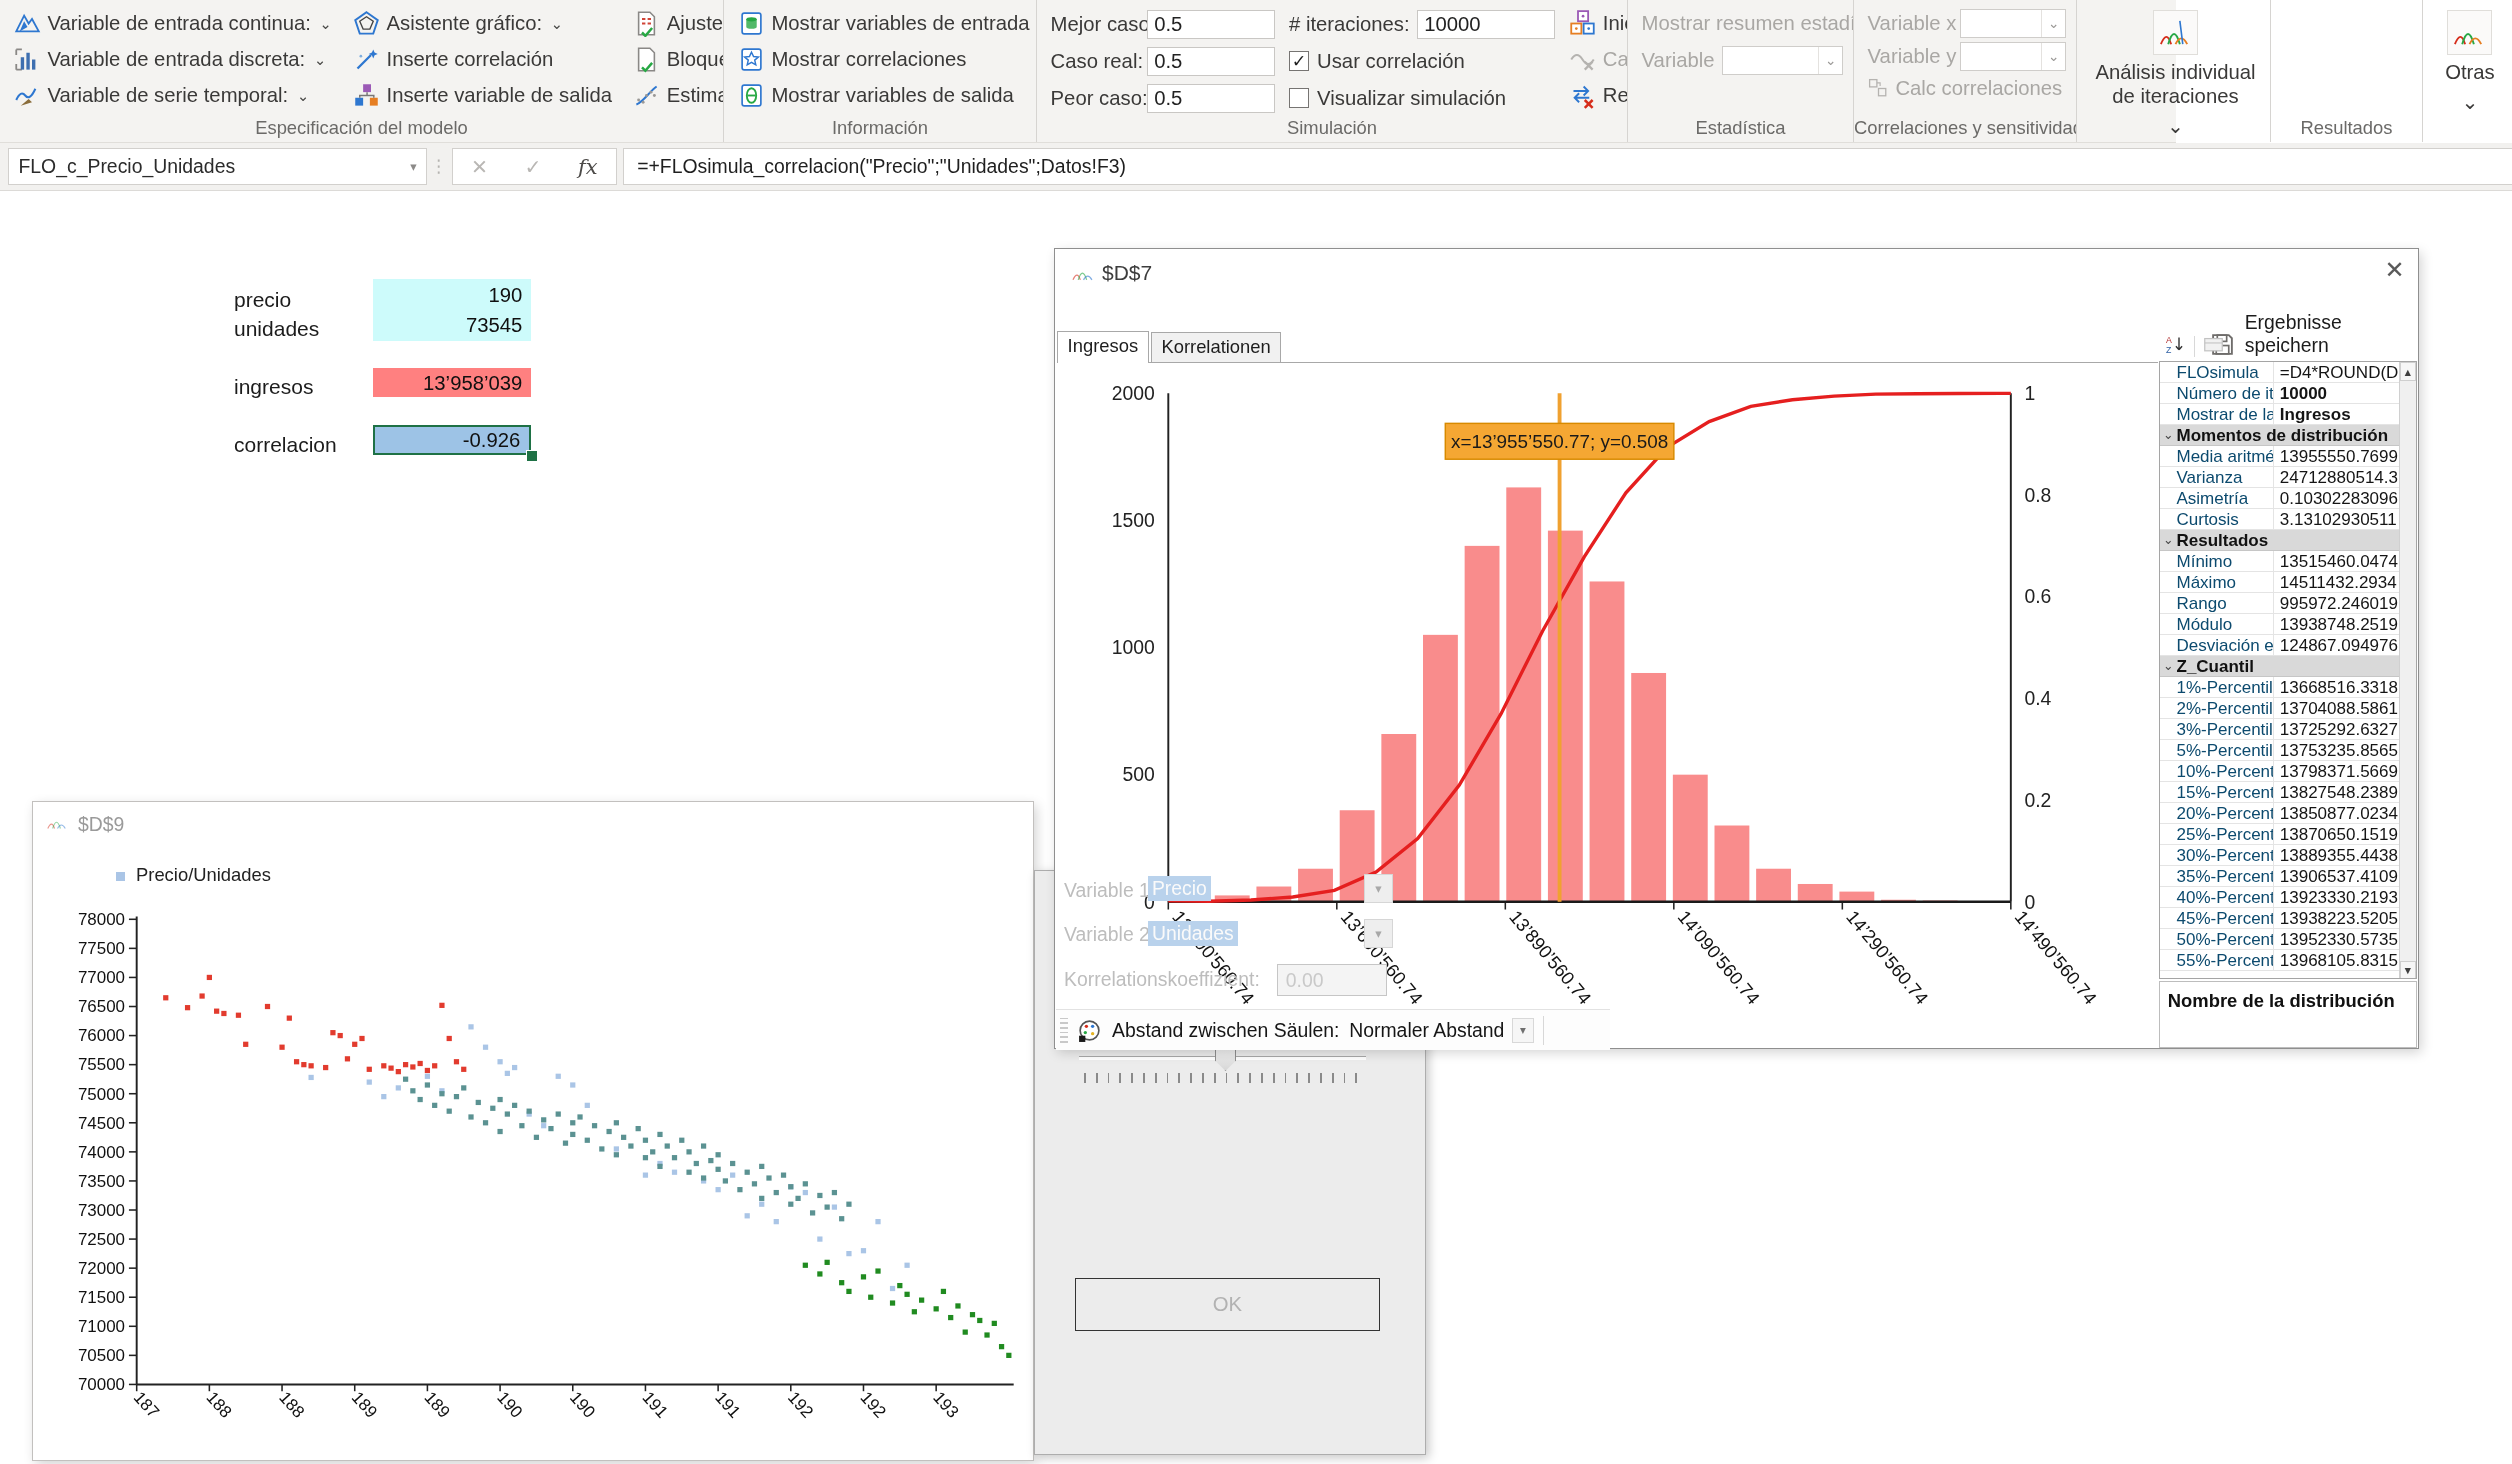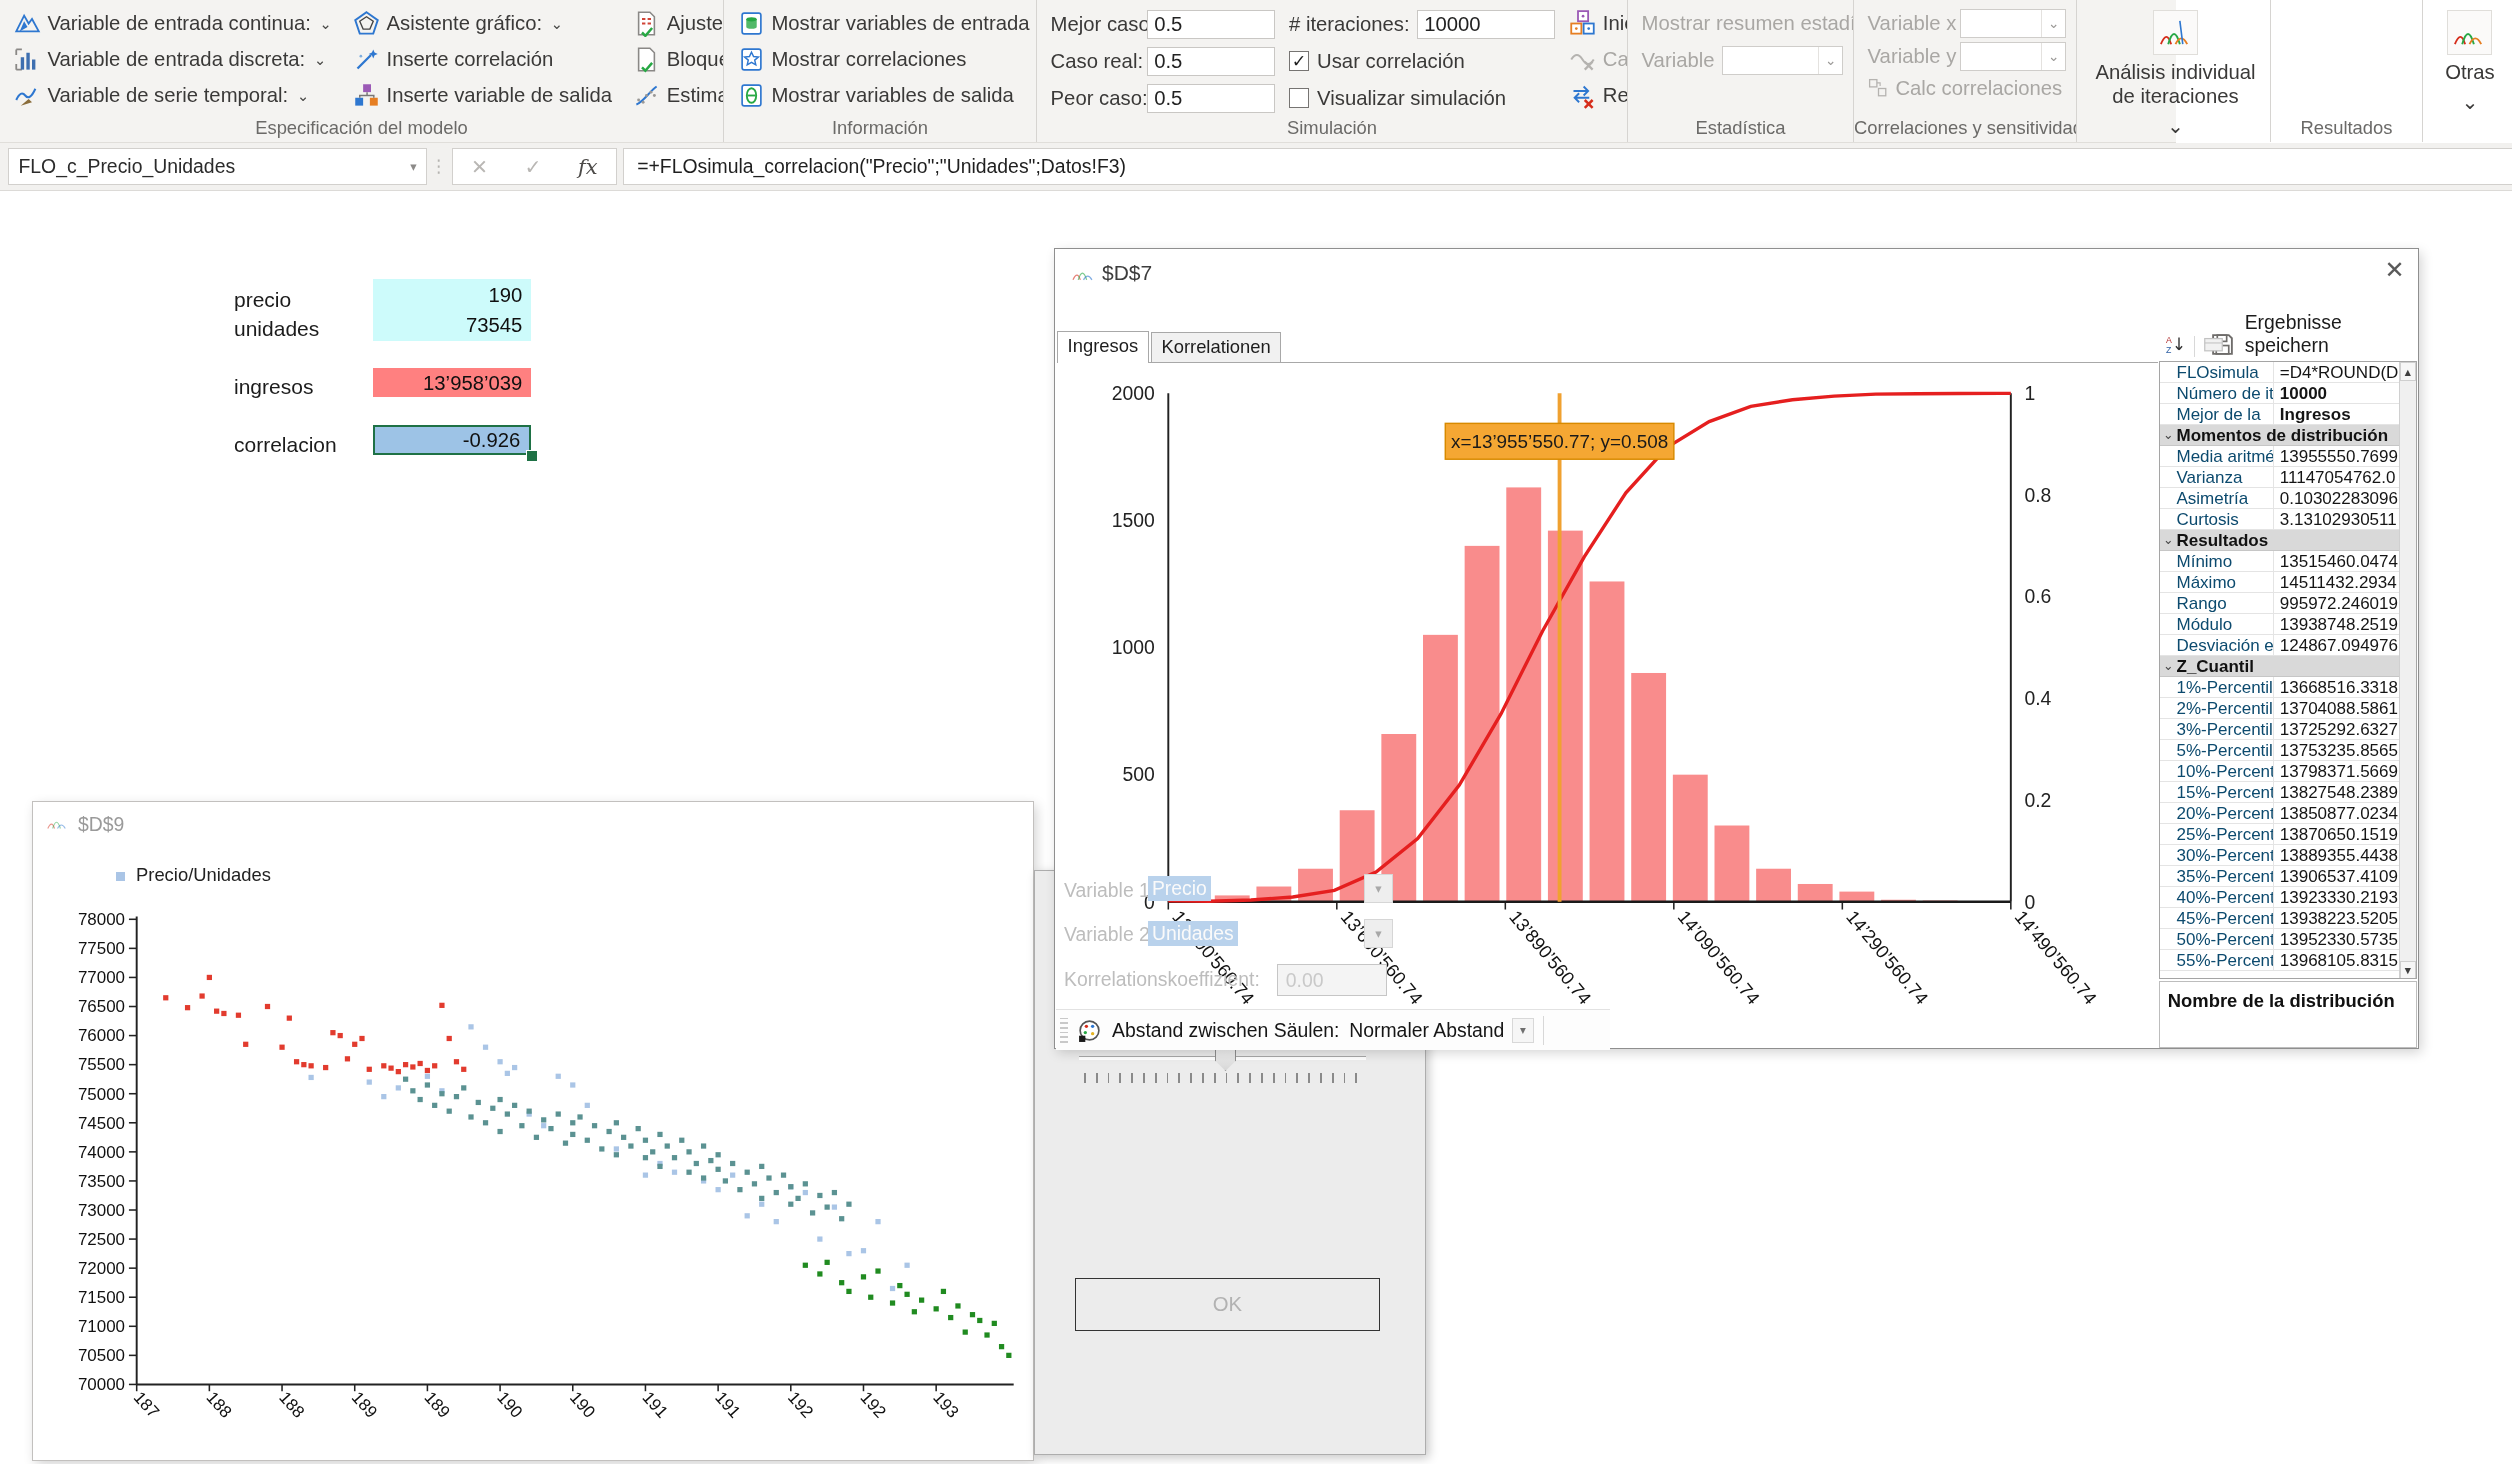--- a/index.html
+++ b/index.html
@@ -749,34 +749,34 @@
         <div id="statrows" style="position:absolute;left:0;top:0;right:17.4px;">
             <div class="srow">
               <span class="sn">FLOsimula</span>
               <span class="sv">=D4*ROUND(D</span>
             </div>
             <div class="srow">
               <span class="sn">Número de it</span>
               <span class="sv b">10000</span>
             </div>
             <div class="srow">
-              <span class="sn">Mejor de la</span>
+              <span class="sn">Mostrar de la</span>
               <span class="sv b">Ingresos</span>
             </div>
             <div class="srow sec">
               <span class="chv">⌄</span>
               <span>Momentos de distribución</span>
             </div>
             <div class="srow">
               <span class="sn">Media aritmé</span>
               <span class="sv">13955550.7699</span>
             </div>
             <div class="srow">
               <span class="sn">Varianza</span>
-              <span class="sv">11147054762.0</span>
+              <span class="sv">24712880514.3</span>
             </div>
             <div class="srow">
               <span class="sn">Asimetría</span>
               <span class="sv">0.10302283096</span>
             </div>
             <div class="srow">
               <span class="sn">Curtosis</span>
               <span class="sv">3.13102930511</span>
             </div>
             <div class="srow sec">

